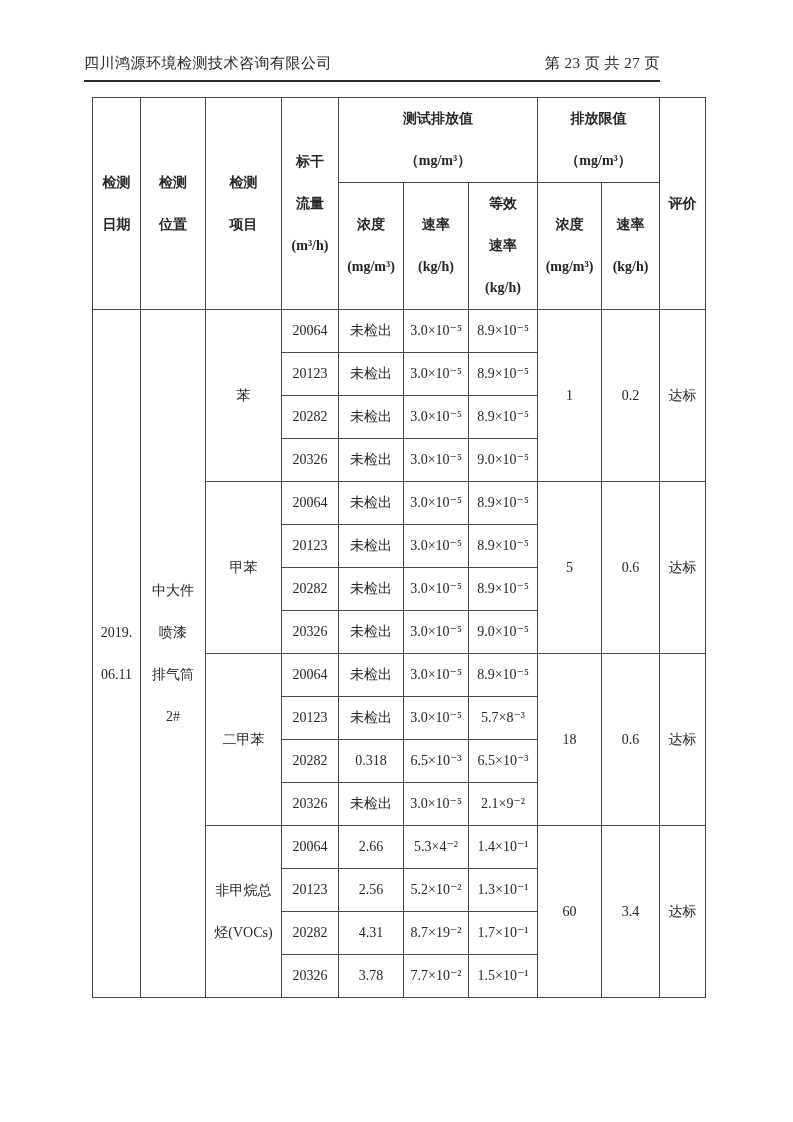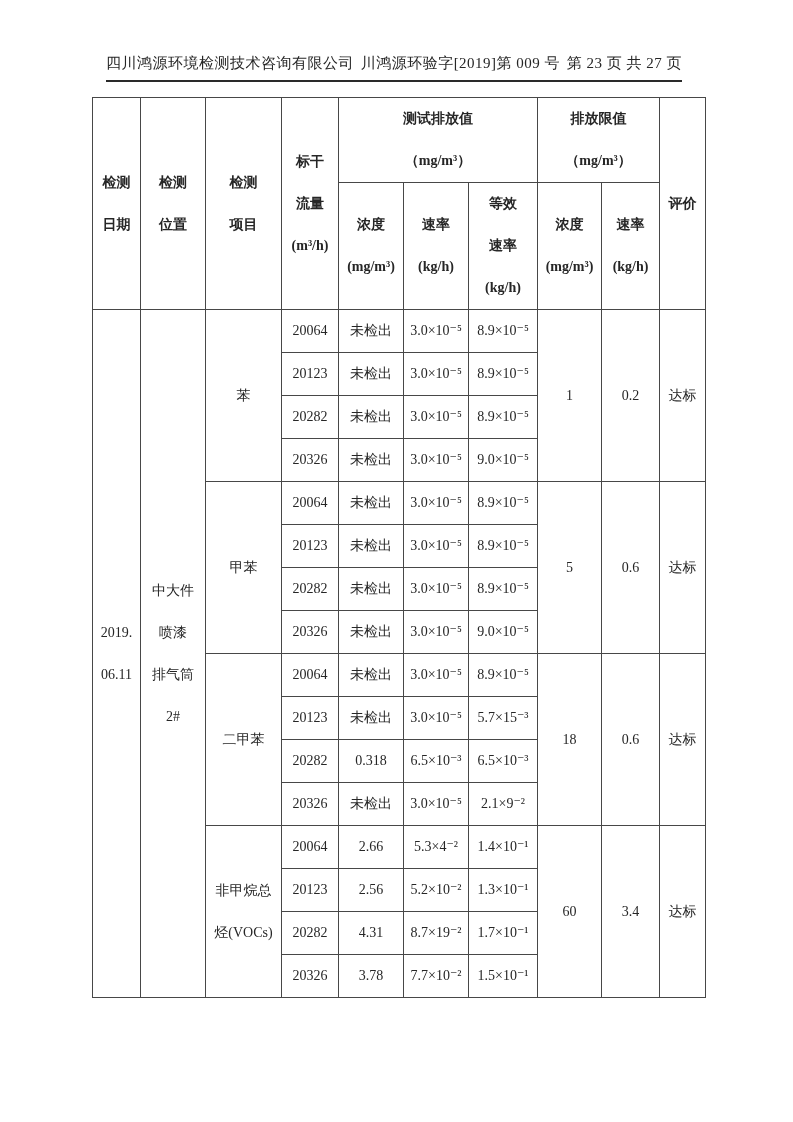--- a/index.html
+++ b/index.html
@@ -11,21 +11,21 @@
     position: relative;
     width: 793px;
     height: 1122px;
     background: #ffffff;
     font-family: "Liberation Serif", "DejaVu Serif", serif;
     color: #262626;
     overflow: hidden;
   }
   .page-header {
     position: absolute;
-    left: 106px;
+    left: 84px;
     top: 54px;
     width: 576px;
     display: flex;
     justify-content: space-between;
     align-items: baseline;
     font-size: 15px;
     white-space: nowrap;
     border-bottom: 2px solid #2a2a2a;
     padding-bottom: 7px;
   }
@@ -63,21 +63,20 @@
   tr.hrow2 { height: 126px; }
   tbody tr { height: 43px; }
 </style>
 </head>
 <body>
 
 <div class="page">
 
   <div class="page-header">
     <span>四川鸿源环境检测技术咨询有限公司</span>
-    <span>川鸿源环验字[2019]第 009 号</span>
     <span>第 23 页 共 27 页</span>
   </div>
 
   <table class="report-table">
     <colgroup>
       <col style="width:48px">
         <col style="width:65px">
         <col style="width:76px">
       <col style="width:57px">
         <col style="width:65px">
@@ -191,21 +190,21 @@
         <td>3.0×10⁻⁵</td>
         <td>8.9×10⁻⁵</td>
         <td rowspan="4">18</td>
         <td rowspan="4">0.6</td>
         <td rowspan="4">达标</td>
       </tr>
       <tr>
         <td>20123</td>
         <td>未检出</td>
         <td>3.0×10⁻⁵</td>
-        <td>5.7×15⁻³</td>
+        <td>5.7×8⁻³</td>
       </tr>
       <tr>
         <td>20282</td>
         <td>0.318</td>
         <td>6.5×10⁻³</td>
         <td>6.5×10⁻³</td>
       </tr>
       <tr>
         <td>20326</td>
         <td>未检出</td>

